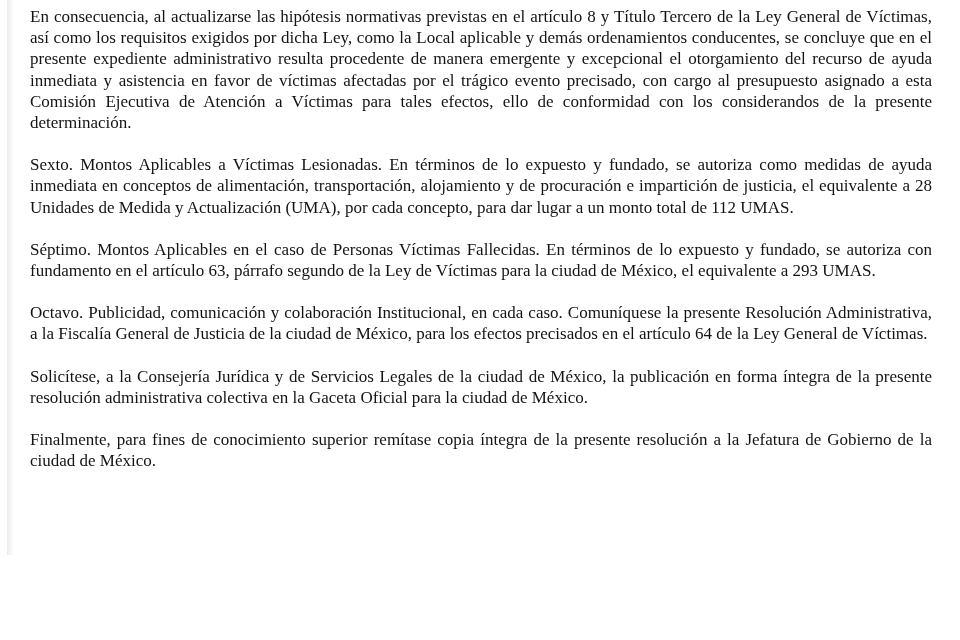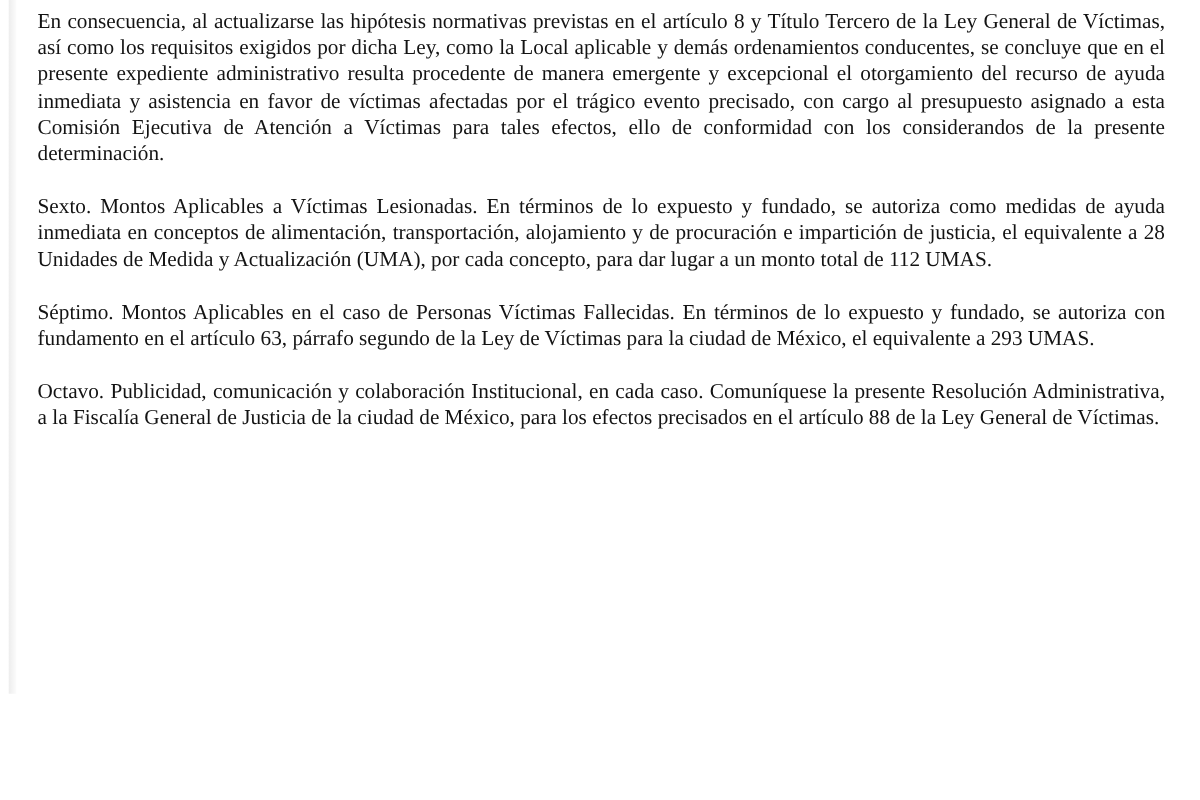--- a/index.html
+++ b/index.html
@@ -41,15 +41,17 @@
 </style>
 </head>
 <body>
 
 <div class="page">
   <div class="scan-edge"></div>
   <div class="text-block">
     <p>En consecuencia, al actualizarse las hipótesis normativas previstas en el artículo 8 y Título Tercero de la Ley General de Víctimas, así como los requisitos exigidos por dicha Ley, como la Local aplicable y demás ordenamientos conducentes, se concluye que en el presente expediente administrativo resulta procedente de manera emergente y excepcional el otorgamiento del recurso de ayuda inmediata y asistencia en favor de víctimas afectadas por el trágico evento precisado, con cargo al presupuesto asignado a esta Comisión Ejecutiva de Atención a Víctimas para tales efectos, ello de conformidad con los considerandos de la presente determinación.</p>
     <p>Sexto. Montos Aplicables a Víctimas Lesionadas. En términos de lo expuesto y fundado, se autoriza como medidas de ayuda inmediata en conceptos de alimentación, transportación, alojamiento y de procuración e impartición de justicia, el equivalente a 28 Unidades de Medida y Actualización (UMA), por cada concepto, para dar lugar a un monto total de 112 UMAS.</p>
     <p>Séptimo. Montos Aplicables en el caso de Personas Víctimas Fallecidas. En términos de lo expuesto y fundado, se autoriza con fundamento en el artículo 63, párrafo segundo de la Ley de Víctimas para la ciudad de México, el equivalente a 293 UMAS.</p>
-    <p>Octavo. Publicidad, comunicación y colaboración Institucional, en cada caso. Comuníquese la presente Resolución Administrativa, a la Fiscalía General de Justicia de la ciudad de México, para los efectos precisados en el artículo 88 de la Ley General de Víctimas.</p>
+    <p>Octavo. Publicidad, comunicación y colaboración Institucional, en cada caso. Comuníquese la presente Resolución Administrativa, a la Fiscalía General de Justicia de la ciudad de México, para los efectos precisados en el artículo 64 de la Ley General de Víctimas.</p>
+    <p>Solicítese, a la Consejería Jurídica y de Servicios Legales de la ciudad de México, la publicación en forma íntegra de la presente resolución administrativa colectiva en la Gaceta Oficial para la ciudad de México.</p>
+    <p>Finalmente, para fines de conocimiento superior remítase copia íntegra de la presente resolución a la Jefatura de Gobierno de la ciudad de México.</p>
   </div>
 </div>
 
 </body></html>

